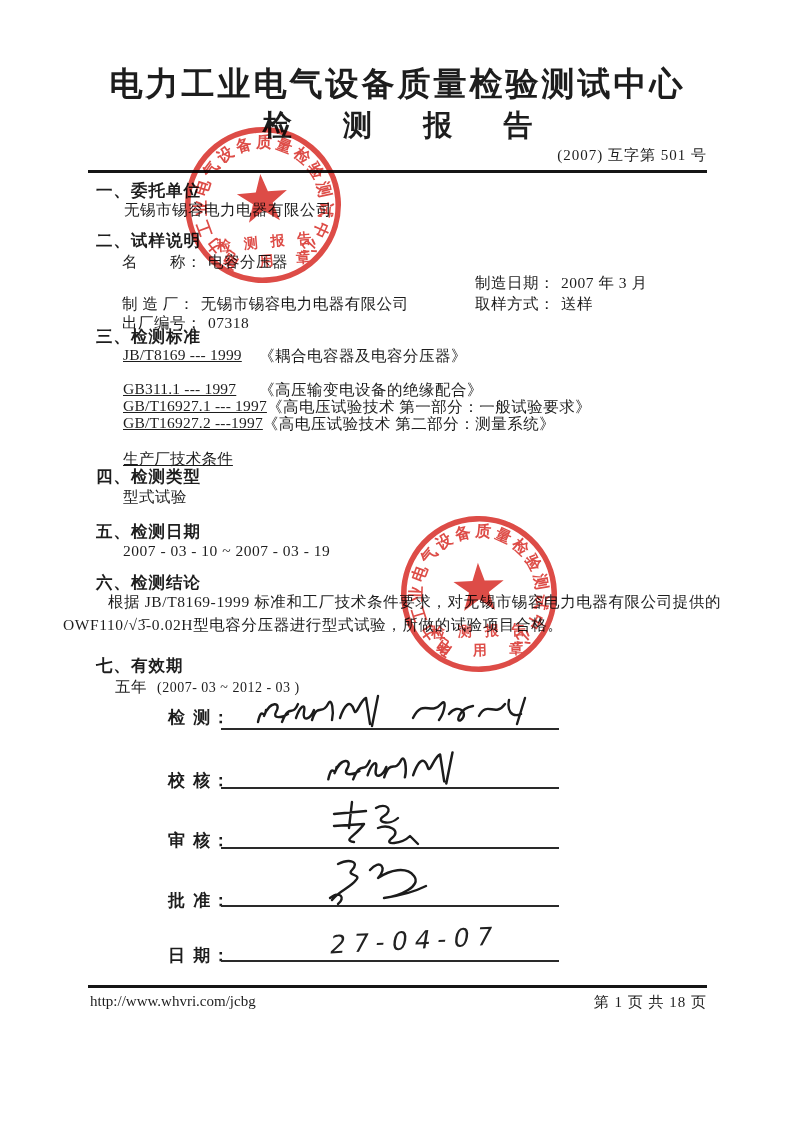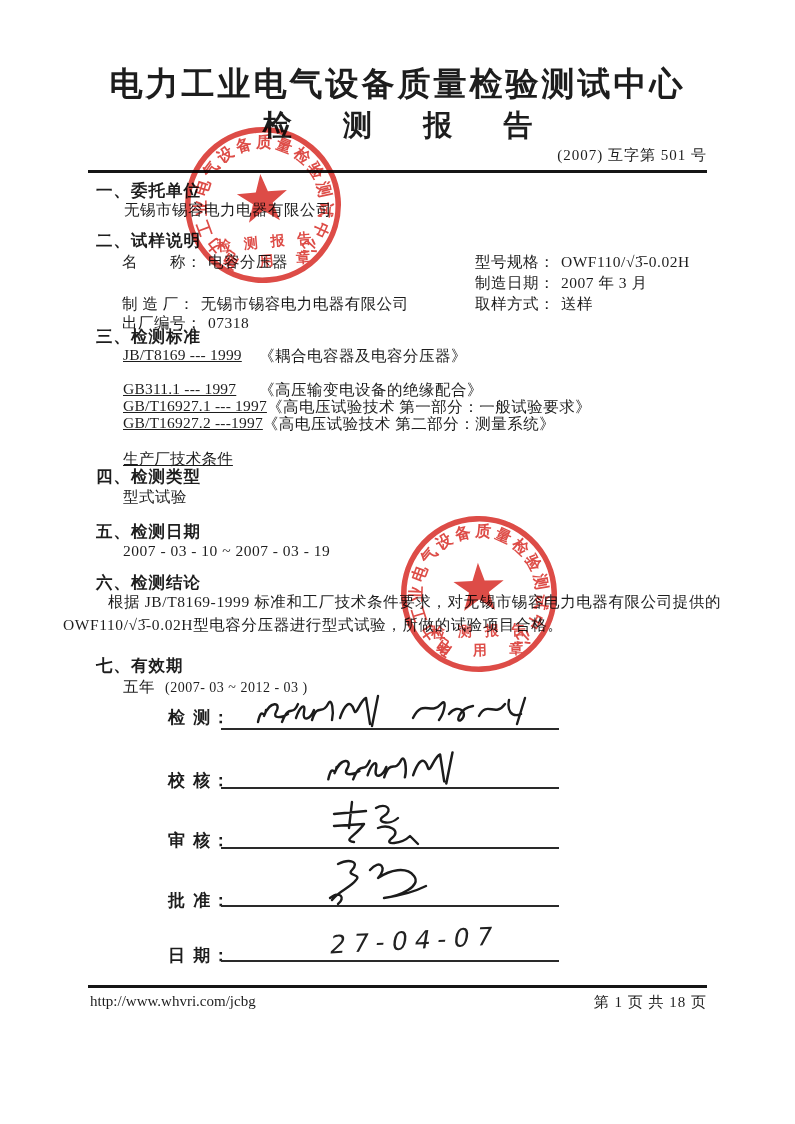--- a/index.html
+++ b/index.html
@@ -67,23 +67,20 @@
   <div class="abs rule rule-top"></div>
 
   <div class="abs sec-heading" style="top:180px;">一、委托单位</div>
   <div class="abs body-text" style="top:200px;left:124px;">无锡市锡容电力电器有限公司</div>
 
   <div class="abs sec-heading" style="top:230px;">二、试样说明</div>
 
   <div class="abs body-text pair" style="top:252px;left:122px;">
     <span class="lbl">名　　称：</span><span class="val">电容分压器</span>
   </div>
-  <div class="abs body-text pair" style="top:252px;left:475px;">
-    <span class="lbl">型号规格：</span><span class="val">OWF110/√3̅-0.02H</span>
-  </div>
 
   <div class="abs body-text pair" style="top:273px;left:122px;margin-top:40px;">
     <span class="lbl">出厂编号：</span><span class="val">07318</span>
   </div>
   <div class="abs body-text pair" style="top:273px;left:475px;">
     <span class="lbl">制造日期：</span><span class="val">2007 年 3 月</span>
   </div>
 
   <div class="abs body-text pair" style="top:294px;left:122px;">
     <span class="lbl">制 造 厂：</span><span class="val">无锡市锡容电力电器有限公司</span>
@@ -118,21 +115,21 @@
   <div class="abs body-text" style="top:487px;left:123px;">型式试验</div>
 
   <div class="abs sec-heading" style="top:521px;">五、检测日期</div>
   <div class="abs body-text" style="top:542px;left:123px;">2007 - 03 - 10 ~ 2007 - 03 - 19</div>
 
   <div class="abs sec-heading" style="top:572px;">六、检测结论</div>
   <div class="abs para-line" style="top:592px;left:108px;">根据 JB/T8169-1999 标准和工厂技术条件要求，对无锡市锡容电力电器有限公司提供的</div>
   <div class="abs para-line" style="top:615px;left:63px;">OWF110/√3̅-0.02H型电容分压器进行型式试验，所做的试验项目合格。</div>
 
   <div class="abs sec-heading" style="top:655px;">七、有效期</div>
-  <div class="abs body-text" style="top:677px;left:123px;text-align:center;">
+  <div class="abs body-text" style="top:677px;left:115px;text-align:center;">
     <span>五年</span><span class="validity-range">(2007- 03 ~ 2012 - 03 )</span>
   </div>
 
   <div class="abs sig-label" style="top:706px;">检  测：</div>
   <div class="abs sig-line" style="top:728px;"></div>
 
   <div class="abs sig-label" style="top:769px;">校  核：</div>
   <div class="abs sig-line" style="top:787px;"></div>
 
   <div class="abs sig-label" style="top:829px;">审  核：</div>

